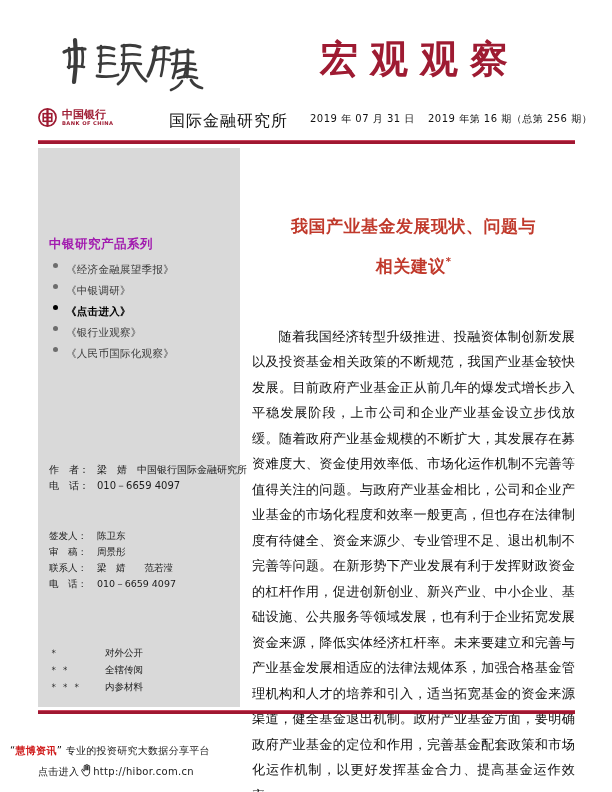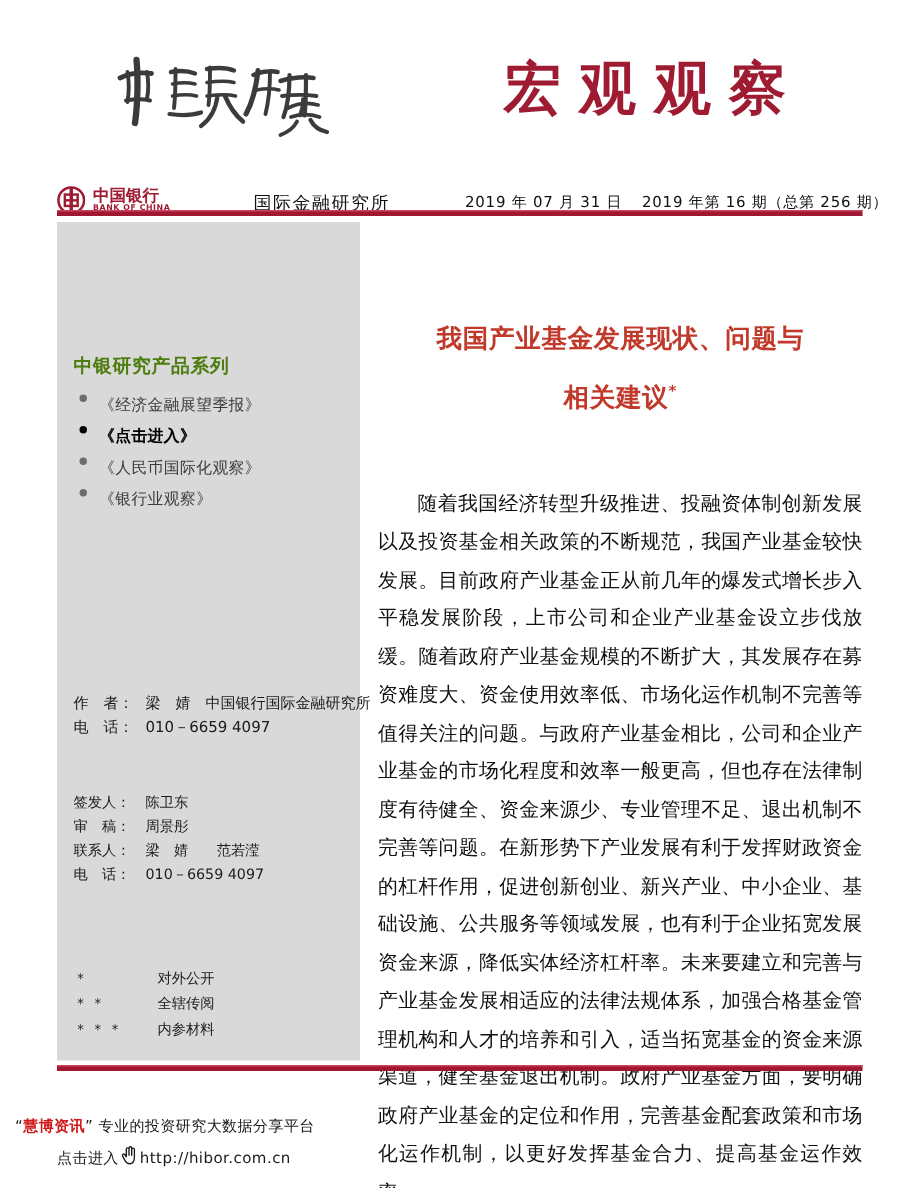--- a/index.html
+++ b/index.html
@@ -12,21 +12,21 @@
     height: 792px;
     position: relative;
     font-family: "DejaVu Sans", "Liberation Sans", sans-serif;
     color: #1a1a1a;
     overflow: hidden;
   }
 
   
   #masthead {
     position: absolute;
-    left: 16px; top: 0;
+    left: 0; top: 0;
     width: 560px;
     height: 100px;
   }
   #brand-calligraphy {
     position: absolute;
     left: 58px;
     top: 36px;
     width: 150px;
     height: 56px;
   }
@@ -43,21 +43,21 @@
     font-weight: 700;
     letter-spacing: 12px;
     color: #9e1b32;
     line-height: 1;
     white-space: nowrap;
   }
 
   
   #info-bar {
     position: absolute;
-    left: 0; top: 124px;
+    left: 0; top: 108px;
     width: 496px;
     height: 30px;
   }
   #boc-logo-group {
     position: absolute;
     left: 38px; top: 0px;
     display: flex;
     align-items: center;
   }
   #boc-mark {
@@ -80,21 +80,21 @@
     font-size: 5.2px;
     font-weight: 700;
     color: #9e1b32;
     letter-spacing: 0.4px;
     white-space: nowrap;
     margin-top: 1px;
   }
   #institute-name {
     position: absolute;
     left: 122px; top: 3px;
-    font-size: 12px;
+    font-size: 16px;
     color: #111;
     letter-spacing: 1px;
     white-space: nowrap;
     padding-left: 47px;
   }
   #issue-date {
     position: absolute;
     left: 310px; top: 4px;
     font-size: 10px;
     color: #111;
@@ -130,21 +130,21 @@
     width: 202px;
     height: 559px;
     background: #d9d9d9;
   }
   #product-series-heading {
     position: absolute;
     left: 11px;
     top: 88px;
     font-size: 12.5px;
     font-weight: 600;
-    color: #4d7c0f;
+    color: #a21caf;
     letter-spacing: 0.5px;
     white-space: nowrap;
   }
   #product-series-list {
     position: absolute;
     left: 11px;
     top: 115px;
     width: 190px;
     margin: 0;
     padding: 0;
@@ -349,31 +349,35 @@
 
 <aside id="sidebar">
 
   <div id="product-series-heading">中银研究产品系列</div>
 
   <ul id="product-series-list">
     <li>
       <span class="bullet"></span>
       <span>《经济金融展望季报》</span>
     </li>
+    <li>
+      <span class="bullet"></span>
+      <span>《中银调研》</span>
+    </li>
     <li class="active">
       <span class="bullet"></span>
       <span>《点击进入》</span>
     </li>
     <li>
       <span class="bullet"></span>
-      <span>《人民币国际化观察》</span>
+      <span>《银行业观察》</span>
     </li>
     <li>
       <span class="bullet"></span>
-      <span>《银行业观察》</span>
+      <span>《人民币国际化观察》</span>
     </li>
   </ul>
 
   <div id="author-block">
     <span class="kv-row">
       <span class="kv-key">作　者：</span><span>梁　婧　中国银行国际金融研究所</span>
     </span>
     <span class="kv-row">
       <span class="kv-key">电　话：</span><span>010－6659 4097</span>
     </span>

